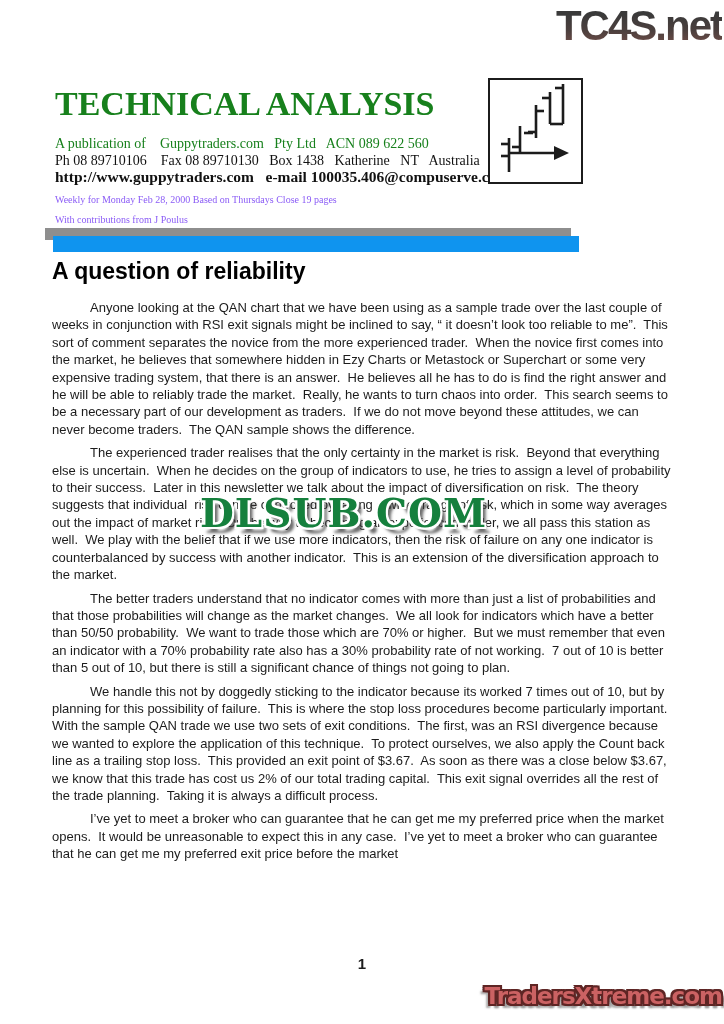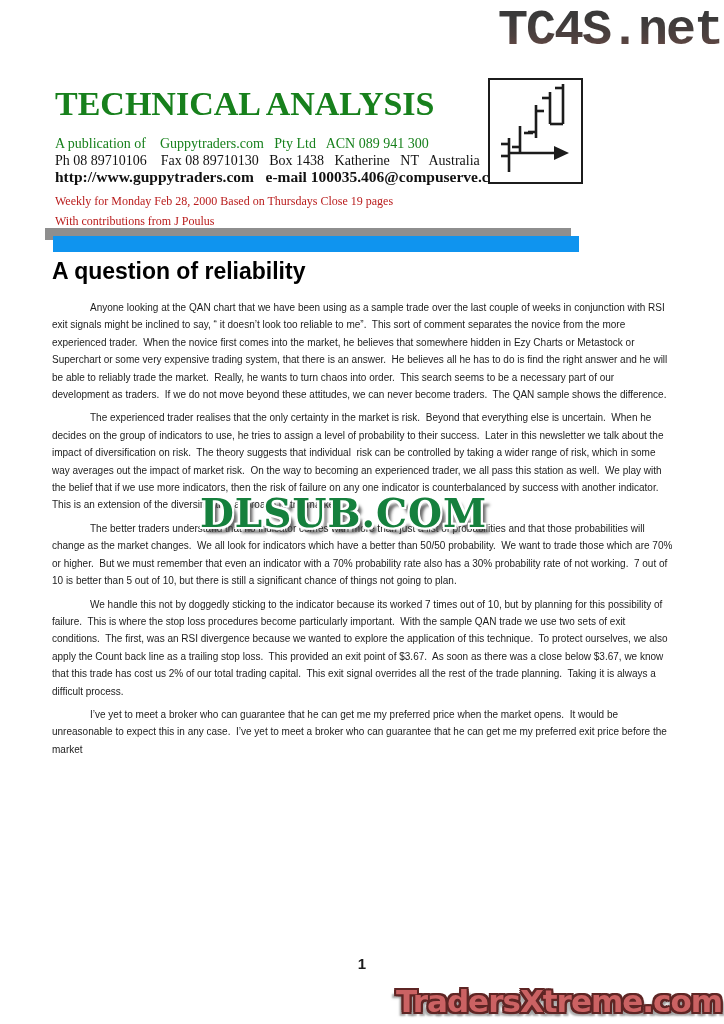--- a/index.html
+++ b/index.html
@@ -12,23 +12,23 @@
     overflow: hidden;
     font-family: "Liberation Sans", sans-serif;
     color: #1a1a1a;
   }
 
   
   .tc4s {
     position: absolute;
     top: 2px;
     right: 2px;
-    font-family: Liberation Mono, monospace;
-    font-weight: bold;
-    font-size: 50px;
+    font-family: Liberation Sans, sans-serif;
+    font-weight: bold;
+    font-size: 42px;
     letter-spacing: -2px;
     background: linear-gradient(180deg, #3a3a3a 25%, #4c403e 60%, #7d524b 100%);
     -webkit-background-clip: text;
     background-clip: text;
     color: transparent;
   }
 
   
   .masthead-title {
     position: absolute;
@@ -49,22 +49,22 @@
     white-space: pre-wrap;
     color: #111111;
   }
   .pub-line.green { top: 136px; color: #17801c; }
   .pub-line.contact { top: 153px; }
   .pub-line.web { top: 168px; font-weight: bold; font-size: 15.5px; }
   .issue-line {
     position: absolute;
     left: 55px;
     font-family: "Liberation Serif", serif;
-    font-size: 12px;
-    color: #b91c1c;
+    font-size: 10px;
+    color: #8b5cf6;
     white-space: pre-wrap;
   }
   .issue-line.l1 { top: 194px; }
   .issue-line.l2 { top: 214px; }
 
   
   .logo-box {
     position: absolute;
     top: 78px;
     left: 488px;
@@ -87,21 +87,21 @@
   .article { position: absolute; top: 258px; left: 52px; width: 622px; }
   .article h2 {
     font-family: "Liberation Sans", sans-serif;
     font-weight: bold;
     font-size: 23px;
     color: #000000;
     margin-bottom: 14px;
   }
   .article p {
     font-family: "Liberation Sans", sans-serif;
-    font-size: 10px;
+    font-size: 13px;
     line-height: 17.4px;
     color: #1c1c1c;
     text-indent: 38px;
     margin-bottom: 6px;
     white-space: pre-wrap;
   }
 
   
   .dlsub {
     position: absolute;
@@ -131,21 +131,21 @@
     font-size: 15px;
     font-weight: bold;
     color: #1c1c1c;
   }
   .traders-xtreme {
     position: absolute;
     top: 983px;
     right: 2px;
     font-family: "DejaVu Sans", sans-serif;
     font-weight: bold;
-    font-size: 31px;
+    font-size: 23px;
     letter-spacing: -1px;
     color: #cb6263;
     text-shadow:
       -2px -2px 0 #5e2524, 2px -2px 0 #5e2524,
       -2px  2px 0 #5e2524, 2px  2px 0 #5e2524,
       -2px  0   0 #5e2524, 2px  0   0 #5e2524,
        0   -2px 0 #5e2524, 0    2px 0 #5e2524,
       -4px  4px 2px rgba(150,150,150,0.8),
        4px  4px 2px rgba(150,150,150,0.8);
   }
@@ -155,21 +155,21 @@
 
 <div class="page">
 
   <div class="tc4s">TC4S.net</div>
 
   <div class="masthead-title">
     <br>
     <span>TECHNICAL ANALYSIS</span>
   </div>
 
-  <div class="pub-line green">A publication of    Guppytraders.com   Pty Ltd   ACN 089 941 300</div>
+  <div class="pub-line green">A publication of    Guppytraders.com   Pty Ltd   ACN 089 622 560</div>
   <div class="pub-line contact">Ph 08 89710106    Fax 08 89710130   Box 1438   Katherine   NT   Australia   0851</div>
   <div class="pub-line web">http://www.guppytraders.com   e-mail 100035.406@compuserve.com</div>
 
   <div class="logo-box">
     <svg width="91" height="102" viewBox="0 0 91 102">
       <g stroke="#1c1c1c" stroke-width="2.6" fill="none">
 
         <line x1="19" y1="58" x2="19" y2="92"></line>
         <line x1="11" y1="64" x2="19" y2="64"></line>
         <line x1="11" y1="76" x2="19" y2="76"></line>

